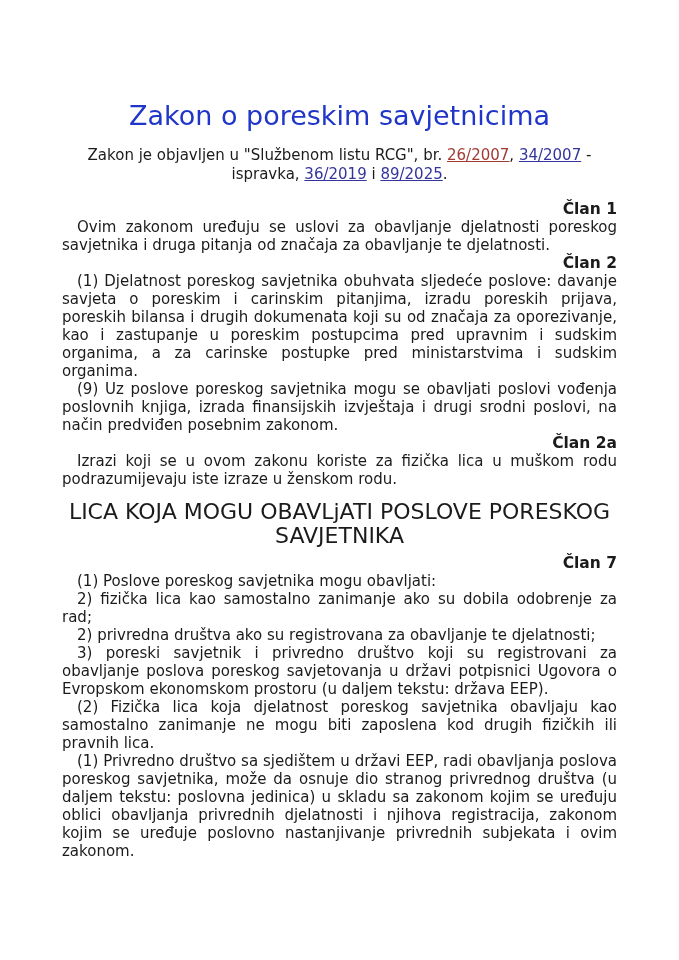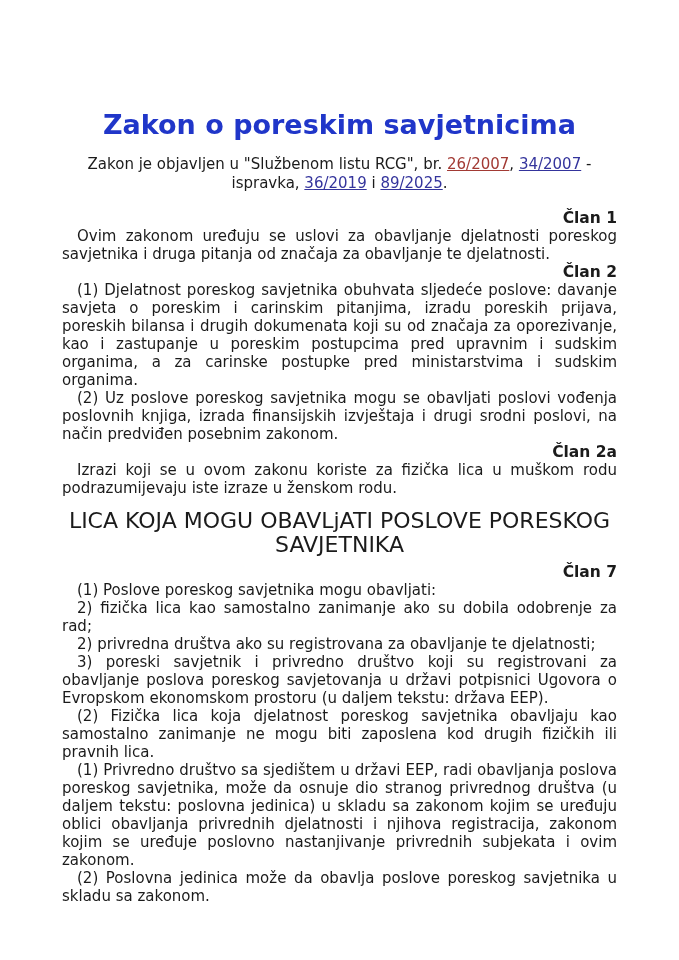--- a/index.html
+++ b/index.html
@@ -13,23 +13,23 @@
     width: 679px;
     color: var(--text);
     font-family: "DejaVu Sans", "Liberation Sans", sans-serif;
   }
   .doc {
     padding: 99px 62px 90px 62px;
     box-sizing: border-box;
     width: 679px;
   }
   .doc-title {
-    margin: 9px 0 13px 0;
+    margin: 0 0 13px 0;
     font-size: 27px;
-    font-weight: 700;
+    font-weight: 400;
     line-height: 34px;
     text-align: center;
     color: var(--title);
   }
   .pub-note {
     margin: 0 0 16px 0;
     font-size: 15px;
     line-height: 19px;
     text-align: center;
   }
@@ -66,30 +66,29 @@
 
   <h1 class="doc-title">Zakon o poreskim savjetnicima</h1>
 
   <p class="pub-note"><span>Zakon je objavljen u "Službenom listu RCG", br. </span><a class="law-link visited">26/2007</a><span>, </span><a class="law-link">34/2007</a><span> - ispravka, </span><a class="law-link">36/2019</a><span> i </span><a class="law-link">89/2025</a><span>.</span></p>
 
   <div class="article-heading">Član 1</div>
   <p class="body-par">Ovim zakonom uređuju se uslovi za obavljanje djelatnosti poreskog savjetnika i druga pitanja od značaja za obavljanje te djelatnosti.</p>
 
   <div class="article-heading">Član 2</div>
   <p class="body-par">(1) Djelatnost poreskog savjetnika obuhvata sljedeće poslove: davanje savjeta o poreskim i carinskim pitanjima, izradu poreskih prijava, poreskih bilansa i drugih dokumenata koji su od značaja za oporezivanje, kao i zastupanje u poreskim postupcima pred upravnim i sudskim organima, a za carinske postupke pred ministarstvima i sudskim organima.</p>
-  <p class="body-par">(2) Uz poslove poreskog savjetnika mogu se obavljati poslovi vođenja poslovnih knjiga, izrada finansijskih izvještaja i drugi srodni poslovi, na način predviđen posebnim zakonom.</p>
+  <p class="body-par">(9) Uz poslove poreskog savjetnika mogu se obavljati poslovi vođenja poslovnih knjiga, izrada finansijskih izvještaja i drugi srodni poslovi, na način predviđen posebnim zakonom.</p>
 
   <div class="article-heading">Član 2a</div>
   <p class="body-par">Izrazi koji se u ovom zakonu koriste za fizička lica u muškom rodu podrazumijevaju iste izraze u ženskom rodu.</p>
 
   <div class="section-heading">LICA KOJA MOGU OBAVLjATI POSLOVE PORESKOG SAVJETNIKA</div>
 
   <div class="article-heading">Član 7</div>
   <p class="body-par">(1) Poslove poreskog savjetnika mogu obavljati:</p>
   <p class="body-par">2) fizička lica kao samostalno zanimanje ako su dobila odobrenje za rad;</p>
   <p class="body-par">2) privredna društva ako su registrovana za obavljanje te djelatnosti;</p>
   <p class="body-par">3) poreski savjetnik i privredno društvo koji su registrovani za obavljanje poslova poreskog savjetovanja u državi potpisnici Ugovora o Evropskom ekonomskom prostoru (u daljem tekstu: država EEP).</p>
   <p class="body-par">(2) Fizička lica koja djelatnost poreskog savjetnika obavljaju kao samostalno zanimanje ne mogu biti zaposlena kod drugih fizičkih ili pravnih lica.</p>
 
   <p class="body-par">(1) Privredno društvo sa sjedištem u državi EEP, radi obavljanja poslova poreskog savjetnika, može da osnuje dio stranog privrednog društva (u daljem tekstu: poslovna jedinica) u skladu sa zakonom kojim se uređuju oblici obavljanja privrednih djelatnosti i njihova registracija, zakonom kojim se uređuje poslovno nastanjivanje privrednih subjekata i ovim zakonom.</p>
-  <p class="body-par">(2) Poslovna jedinica može da obavlja poslove poreskog savjetnika u skladu sa zakonom.</p>
 
 </div>
 
 </body></html>

